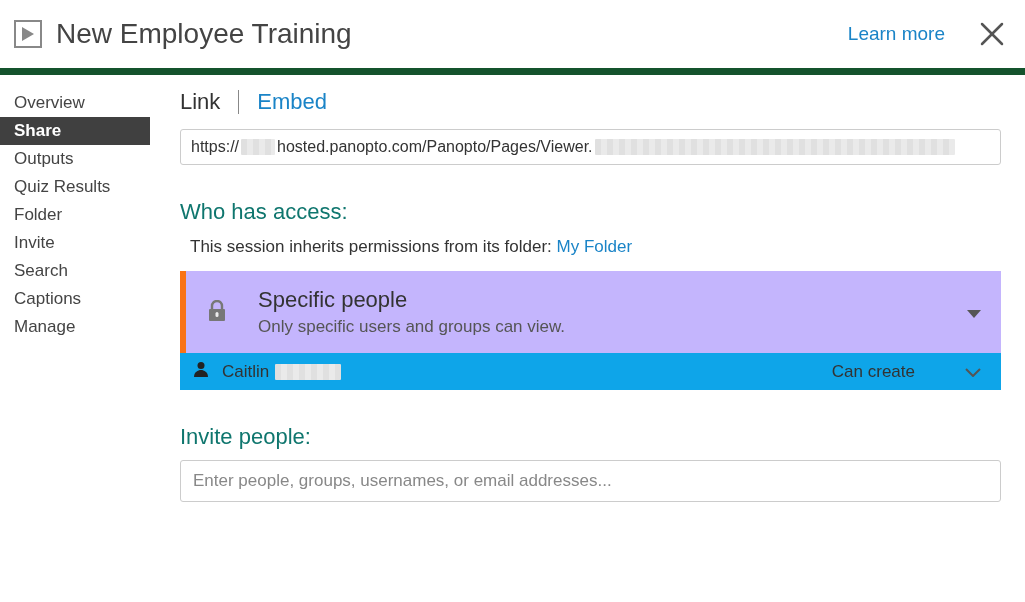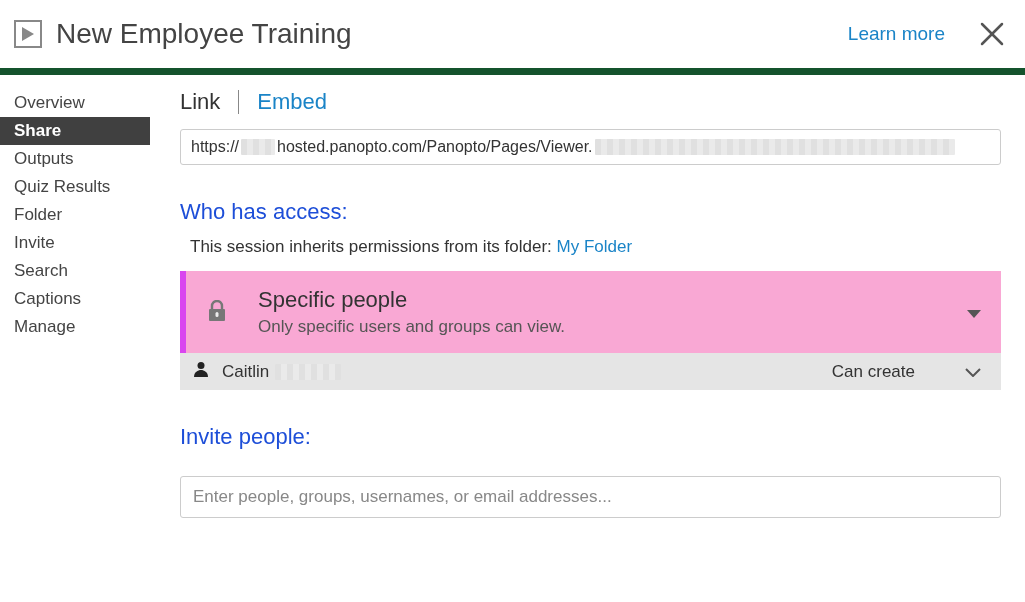--- a/index.html
+++ b/index.html
@@ -111,76 +111,75 @@
     display: inline-block;
     height: 16px;
     background: repeating-linear-gradient(90deg, #e0e0e0 0 6px, #eaeaea 6px 12px);
     border-radius: 1px;
     flex-shrink: 0;
   }
 
   
   .section-heading {
     font-size: 22px;
-    color: #1d4ed8;
+    color: #0f766e;
     margin-top: 34px;
     margin-bottom: 10px;
   }
   .inherit-line {
     font-size: 17px;
     color: #333;
     padding-left: 10px;
     margin-bottom: 14px;
     margin-top: 12px;
   }
   .inherit-line a { color: #1a84c7; text-decoration: none; cursor: pointer; }
 
   
   .access-box {
-    border-left: 6px solid #d946ef;
-    background: #f9a8d4;
+    border-left: 6px solid #f97316;
+    background: #c4b5fd;
     display: flex;
     align-items: center;
     padding: 16px 20px 16px 22px;
     cursor: pointer;
   }
   .access-box .lock {
     color: #777;
     margin-right: 32px;
     flex-shrink: 0;
   }
   .access-box .text { flex: 1; }
   .access-box .text .ttl { font-size: 22px; color: #333; margin-bottom: 4px; }
   .access-box .text .sub { font-size: 17px; color: #555; }
   .access-box .chev { color: #555; }
 
   
   .person-row {
-    background: #e5e5e5;
+    background: #0ea5e9;
     display: flex;
     align-items: center;
     padding: 8px 20px 8px 14px;
     font-size: 17px;
     color: #333;
   }
   .person-row .picon { color: #333; margin-right: 14px; flex-shrink: 0; }
   .person-row .name { display: flex; align-items: center; gap: 6px; flex: 1; }
   .person-row .perm { color: #333; margin-right: 50px; }
   .person-row .chev { color: #555; }
 
   
   .invite-input {
     width: 100%;
     border: 1px solid #ccc;
     border-radius: 3px;
     padding: 10px 12px;
     font-size: 17px;
     color: #333;
     font-family: inherit;
-    margin-top: 16px;
   }
   .invite-input::placeholder { color: #888; }
 </style>
 </head>
 <body>
 
 <div class="header">
   <div class="play-icon">
     <svg width="12" height="14" viewBox="0 0 12 14">
         <polygon points="0,0 12,7 0,14" fill="#888"></polygon>

